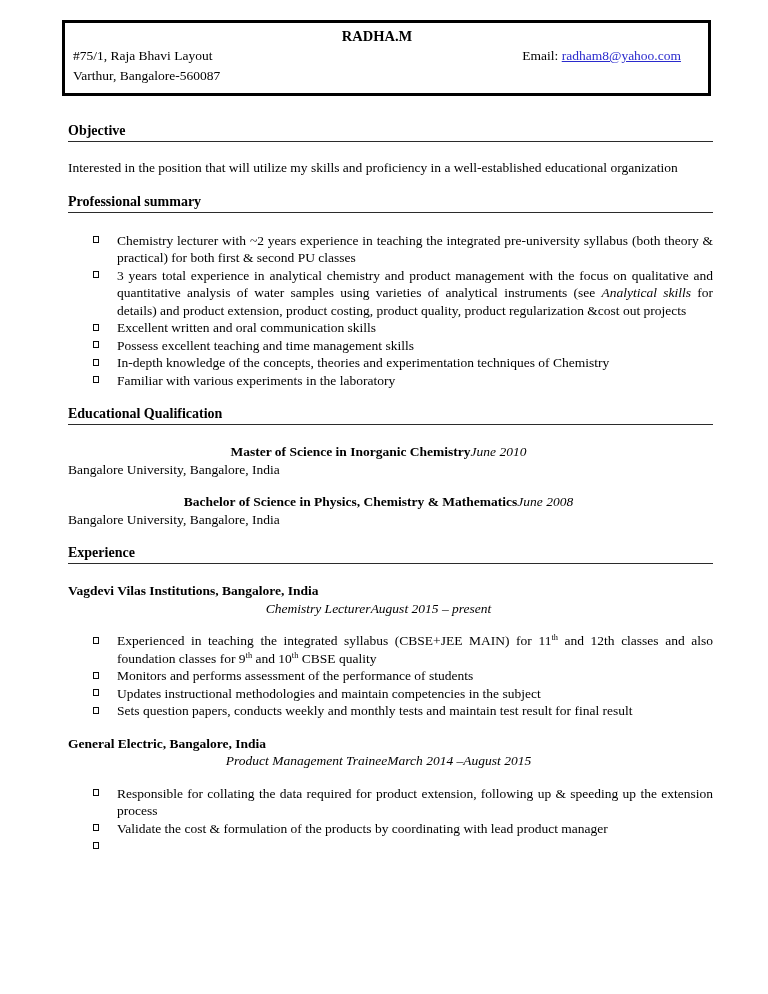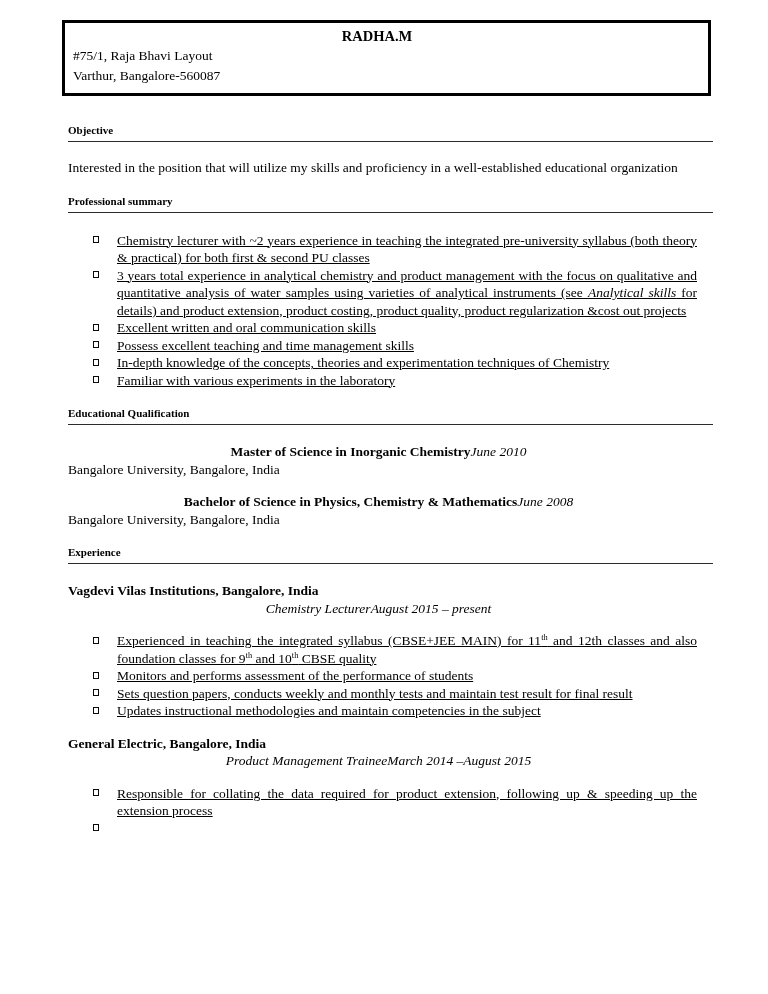--- a/index.html
+++ b/index.html
@@ -31,37 +31,36 @@
   .hdr-cols { display: flex; justify-content: space-between; }
   .hdr-cols > div > div { line-height: 19.5px; }
   a.link, .link {
     color: #2a2acd;
     text-decoration: underline;
     cursor: pointer;
   }
 
   
   h2.sec {
-    font-size: 11px;
+    font-size: 14px;
     font-weight: bold;
     margin: 16px 0 0 0;
     padding: 0 0 2px 0;
     line-height: 17px;
     border-bottom: 1.5px solid #2b2b2b;
   }
   h2.sec.first { margin-top: 26px; }
 
   .para { margin: 17px 0 0 0; }
 
   
   ul.bullets {
     list-style: none;
-    margin: 19px 16px 0 24px;
+    margin: 19px 0 0 24px;
     padding: 0;
-    text-decoration: underline;
   }
   ul.bullets li {
     position: relative;
     padding-left: 25px;
     text-align: justify;
     line-height: 17.5px;
   }
   .sq {
     position: absolute;
     left: 1px; top: 4.5px;
@@ -86,20 +85,21 @@
 <div class="page">
 
   <div class="hdr-box">
     <div class="hdr-name">RADHA.M</div>
     <div class="hdr-cols">
       <div>
         <div>#75/1, Raja Bhavi Layout</div>
         <div>Varthur, Bangalore-560087</div>
       </div>
       <div>
+        <div><span>Email:</span> <a class="link">radham8@yahoo.com</a></div>
       </div>
     </div>
   </div>
 
   <h2 class="sec first">Objective</h2>
   <p class="para">Interested in the position that will utilize my skills and proficiency in a well-established educational organization</p>
 
   <h2 class="sec">Professional summary</h2>
   <ul class="bullets">
     <li><span class="sq"></span><span>Chemistry lecturer with ~2 years experience in teaching the integrated pre-university syllabus (both theory &amp; practical) for both first &amp; second PU classes</span></li>
@@ -130,30 +130,31 @@
 
   <div class="job gap-lg">
     <div class="bold"><span>Vagdevi Vilas Institutions</span><span>, Bangalore, India</span></div>
     <div class="row">
       <span class="it">Chemistry Lecturer</span>
       <span class="date">August 2015 – present</span>
     </div>
     <ul class="bullets job-list">
       <li><span class="sq"></span><span>Experienced in teaching the integrated syllabus (CBSE+JEE MAIN) for 11</span><sup class="sup">th</sup><span> and 12th classes and also foundation classes for 9</span><sup class="sup">th</sup><span> and 10</span><sup class="sup">th</sup><span> CBSE quality</span></li>
       <li><span class="sq"></span><span>Monitors and performs assessment of the performance of students</span></li>
+      <li><span class="sq"></span><span>Updates instructional methodologies and maintain competencies in the subject</span></li>
       <li><span class="sq"></span><span>Sets question papers, conducts weekly and monthly tests and maintain test result for final result</span></li>
-      <li><span class="sq"></span><span>Updates instructional methodologies and maintain competencies in the subject</span></li>
     </ul>
   </div>
 
   <div class="job">
     <div class="bold"><span>General Electric</span><span>, Bangalore, India</span></div>
     <div class="row">
       <span class="it">Product Management Trainee</span>
       <span class="date">March 2014 –August 2015</span>
     </div>
     <ul class="bullets job-list">
       <li><span class="sq"></span><span>Responsible for collating the data required for product extension, following up &amp; speeding up the extension process</span></li>
+      <li><span class="sq"></span><span>Validate the cost &amp; formulation of the products by coordinating with lead product manager</span></li>
       <li><span class="sq"></span></li>
     </ul>
   </div>
 
 </div>
 
 </body></html>

